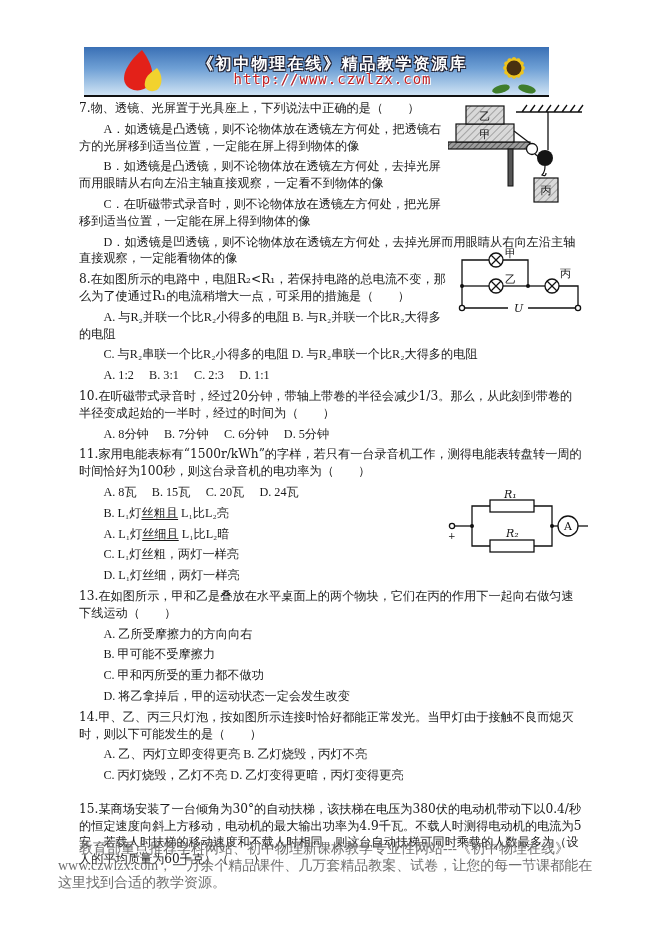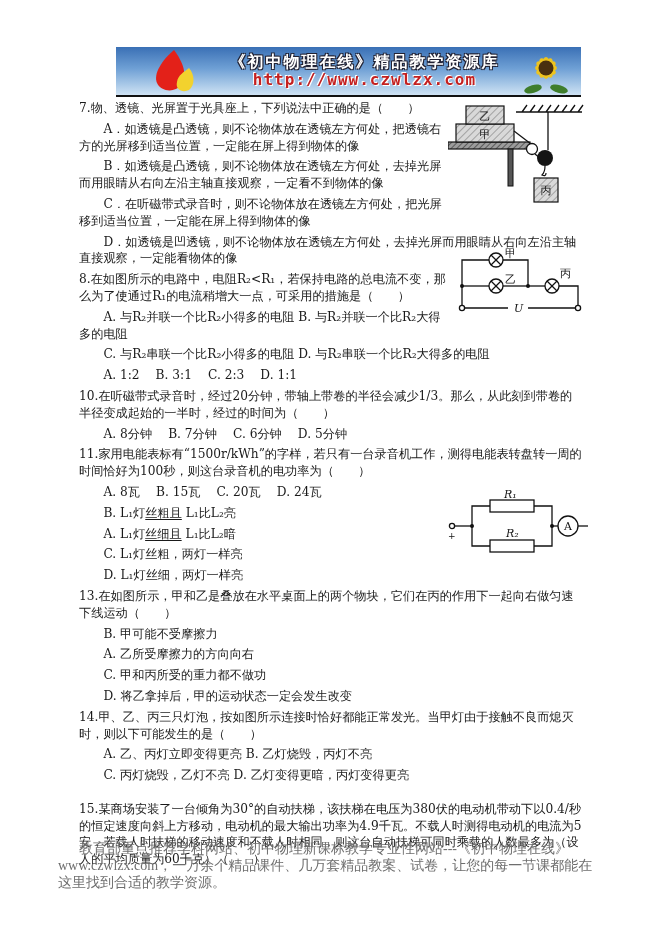--- a/index.html
+++ b/index.html
@@ -2,44 +2,44 @@
 <html><head>
 <meta charset="utf-8">
 <style>
   html,body{margin:0;padding:0;}
   body{
     width:661px;height:936px;position:relative;background:#ffffff;
     font-family:"DejaVu Serif","Liberation Serif",serif;color:#1a1a1a;
   }
   
   .banner{
-    position:absolute;left:116px;top:47px;width:465px;height:50px;
+    position:absolute;left:84px;top:47px;width:465px;height:50px;
     background:linear-gradient(180deg,#3a70b5 0%,#6fa0d5 45%,#cfe3f4 100%);
     border-bottom:2px solid #111;
     display:flex;align-items:center;box-sizing:border-box;overflow:hidden;
   }
   .banner-logo{flex:0 0 70px;height:46px;margin-left:28px;}
   .banner-mid{flex:1;text-align:center;line-height:1.1;}
   .banner-title{
     font-size:16px;font-weight:bold;color:#ffffff;letter-spacing:2px;
     text-shadow:1px 1px 0 #223,-1px -1px 0 #223,1px -1px 0 #223,-1px 1px 0 #223;
   }
   .banner-url{
-    font-size:16px;font-weight:bold;color:#c42020;letter-spacing:1px;
+    font-size:14px;font-weight:normal;color:#c42020;letter-spacing:1px;
     font-family:"DejaVu Sans Mono","Liberation Mono",monospace;
     text-shadow:1px 1px 0 #fff,-1px -1px 0 #fff;
   }
   .banner-flower{flex:0 0 62px;height:48px;margin-right:4px;}
   
   .content{
     position:absolute;left:75px;top:96px;width:512px;
     font-size:12.2px;line-height:16.8px;
   }
   .content p{margin:4px;}
-  .opt{text-indent:2em;}
+  .opt{text-indent:2em;font-family:Liberation Serif, serif;}
   .narrow{width:380px;}
   .u{text-decoration:underline;text-underline-offset:2px;}
   .q15{margin-top:17px;}
   
   .fig{position:absolute;}
   .fig-blocks{left:448px;top:100px;}
   .fig-lamps{left:452px;top:246px;}
   .fig-resistors{left:446px;top:490px;}
   .fig svg text{font-family:"DejaVu Serif","Liberation Serif",serif;}
   
@@ -114,22 +114,22 @@
 
   <div>
     <p class="opt"><span>B. L₁灯</span><span class="u">丝粗且</span><span> L₁比L₂亮</span></p>
     <p class="opt"><span>A. L₁灯</span><span class="u">丝细且</span><span> L₁比L₂暗</span></p>
     <p class="opt">C. L₁灯丝粗，两灯一样亮</p>
     <p class="opt">D. L₁灯丝细，两灯一样亮</p>
   </div>
 
   <div>
     <p>13.在如图所示，甲和乙是叠放在水平桌面上的两个物块，它们在丙的作用下一起向右做匀速下线运动（　　）</p>
+    <p class="opt">A. 乙所受摩擦力的方向向右</p>
     <p class="opt">B. 甲可能不受摩擦力</p>
-    <p class="opt">A. 乙所受摩擦力的方向向右</p>
     <p class="opt">C. 甲和丙所受的重力都不做功</p>
     <p class="opt">D. 将乙拿掉后，甲的运动状态一定会发生改变</p>
   </div>
 
   <div>
     <p>14.甲、乙、丙三只灯泡，按如图所示连接时恰好都能正常发光。当甲灯由于接触不良而熄灭时，则以下可能发生的是（　　）</p>
     <p class="opt">A. 乙、丙灯立即变得更亮 B. 乙灯烧毁，丙灯不亮</p>
     <p class="opt">C. 丙灯烧毁，乙灯不亮 D. 乙灯变得更暗，丙灯变得更亮</p>
   </div>
 

